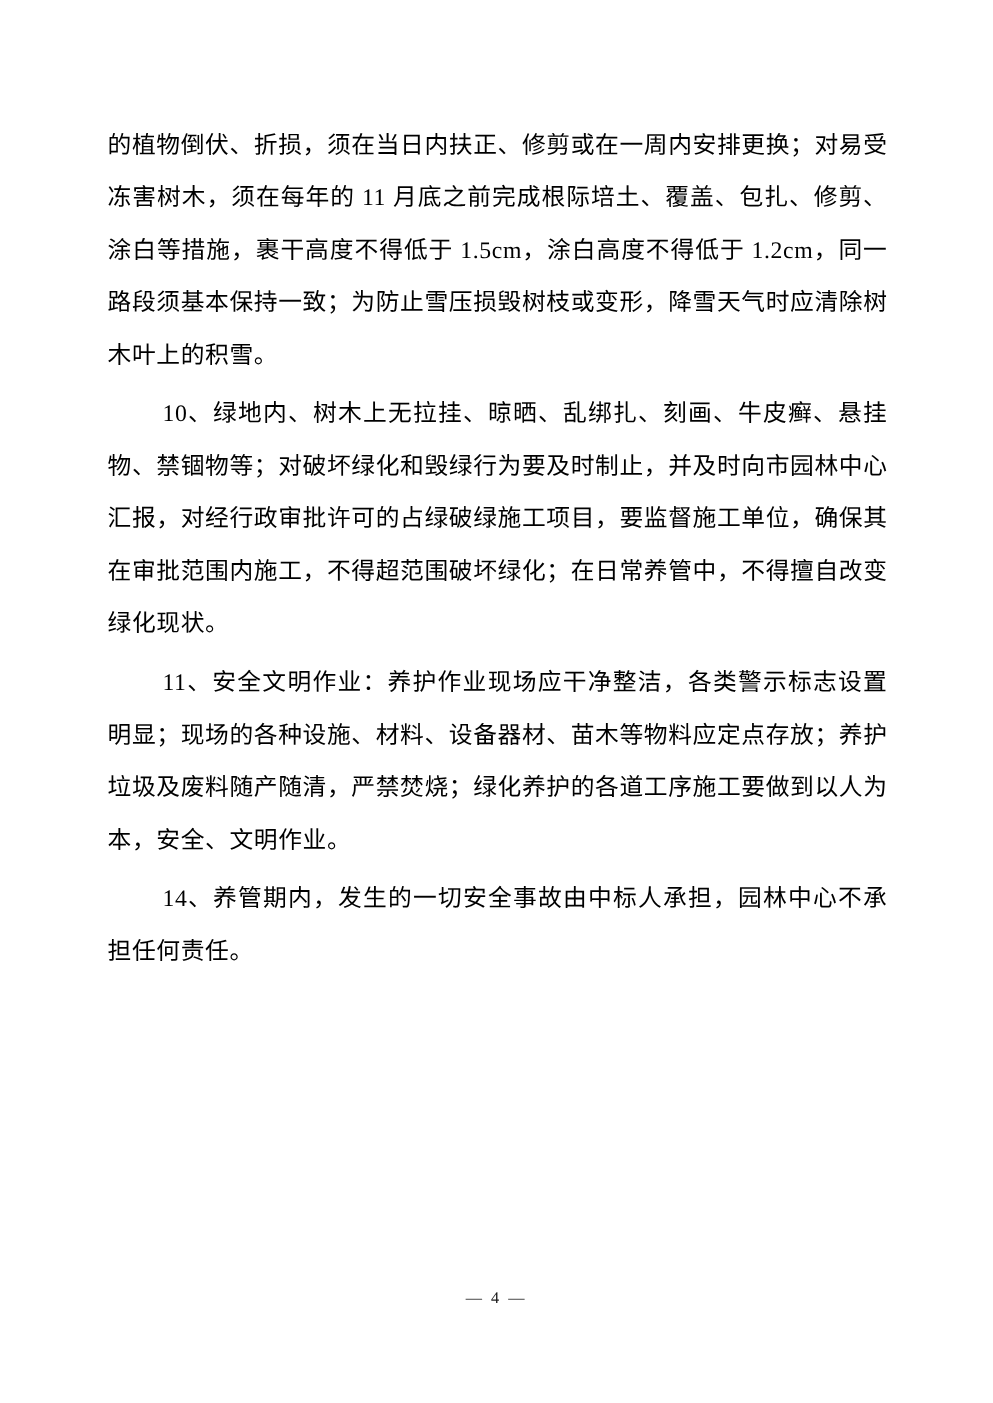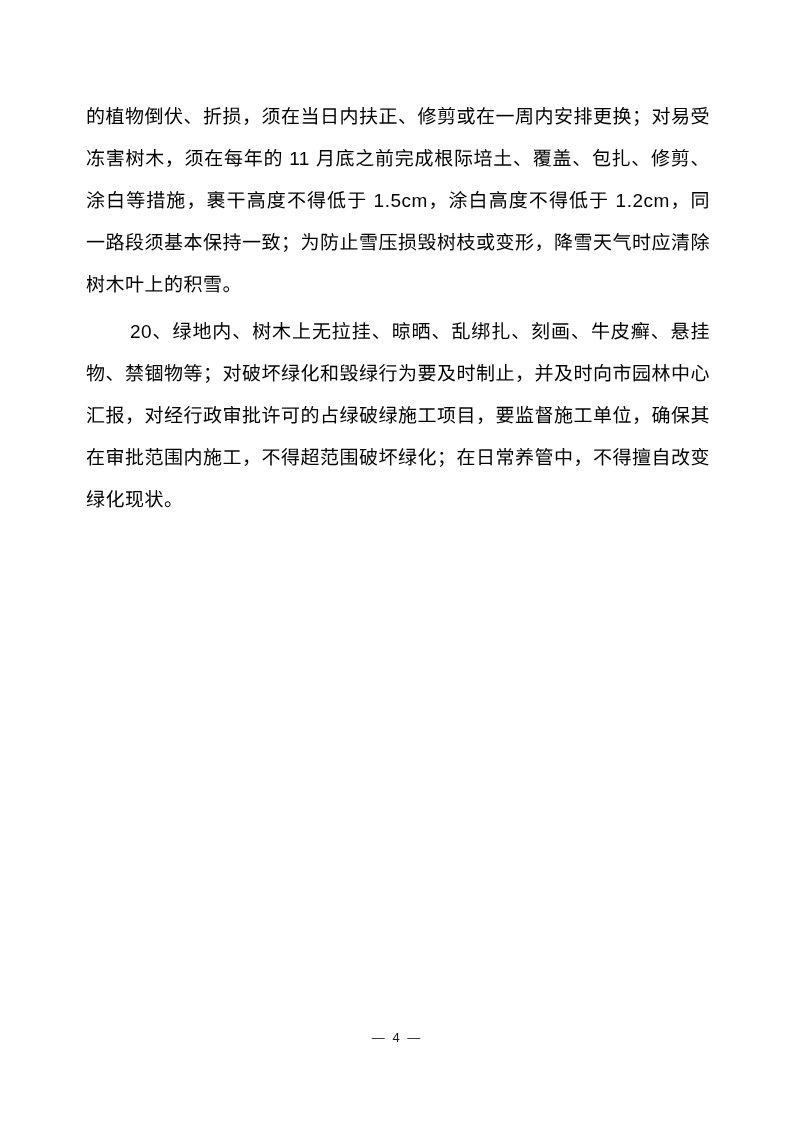--- a/index.html
+++ b/index.html
@@ -6,21 +6,21 @@
     margin: 0;
     padding: 0;
     background: #ffffff;
   }
   .page {
     position: relative;
     width: 794px;
     height: 1122px;
     background: #ffffff;
     color: #000000;
-    font-family: Liberation Sans, sans-serif;
+    font-family: Liberation Serif, serif;
     overflow: hidden;
   }
   .content {
     position: absolute;
     top: 96px;
     left: 86px;
     width: 624px;
     font-size: 19px;
     line-height: 42px;
     text-align: justify;
@@ -44,19 +44,21 @@
     color: #1a1a1a;
     letter-spacing: 2px;
   }
 </style>
 </head>
 <body>
 
 <div class="page">
   <div class="content">
     <p class="para">的植物倒伏、折损，须在当日内扶正、修剪或在一周内安排更换；对易受冻害树木，须在每年的 11 月底之前完成根际培土、覆盖、包扎、修剪、涂白等措施，裹干高度不得低于 1.5cm，涂白高度不得低于 1.2cm，同一路段须基本保持一致；为防止雪压损毁树枝或变形，降雪天气时应清除树木叶上的积雪。</p>
-    <p class="para indent">20、绿地内、树木上无拉挂、晾晒、乱绑扎、刻画、牛皮癣、悬挂物、禁锢物等；对破坏绿化和毁绿行为要及时制止，并及时向市园林中心汇报，对经行政审批许可的占绿破绿施工项目，要监督施工单位，确保其在审批范围内施工，不得超范围破坏绿化；在日常养管中，不得擅自改变绿化现状。</p>
+    <p class="para indent">10、绿地内、树木上无拉挂、晾晒、乱绑扎、刻画、牛皮癣、悬挂物、禁锢物等；对破坏绿化和毁绿行为要及时制止，并及时向市园林中心汇报，对经行政审批许可的占绿破绿施工项目，要监督施工单位，确保其在审批范围内施工，不得超范围破坏绿化；在日常养管中，不得擅自改变绿化现状。</p>
+    <p class="para indent">11、安全文明作业：养护作业现场应干净整洁，各类警示标志设置明显；现场的各种设施、材料、设备器材、苗木等物料应定点存放；养护垃圾及废料随产随清，严禁焚烧；绿化养护的各道工序施工要做到以人为本，安全、文明作业。</p>
+    <p class="para indent">14、养管期内，发生的一切安全事故由中标人承担，园林中心不承担任何责任。</p>
   </div>
 
   <div class="footer">
     <span>— 4 —</span>
   </div>
 </div>
 
 </body></html>

